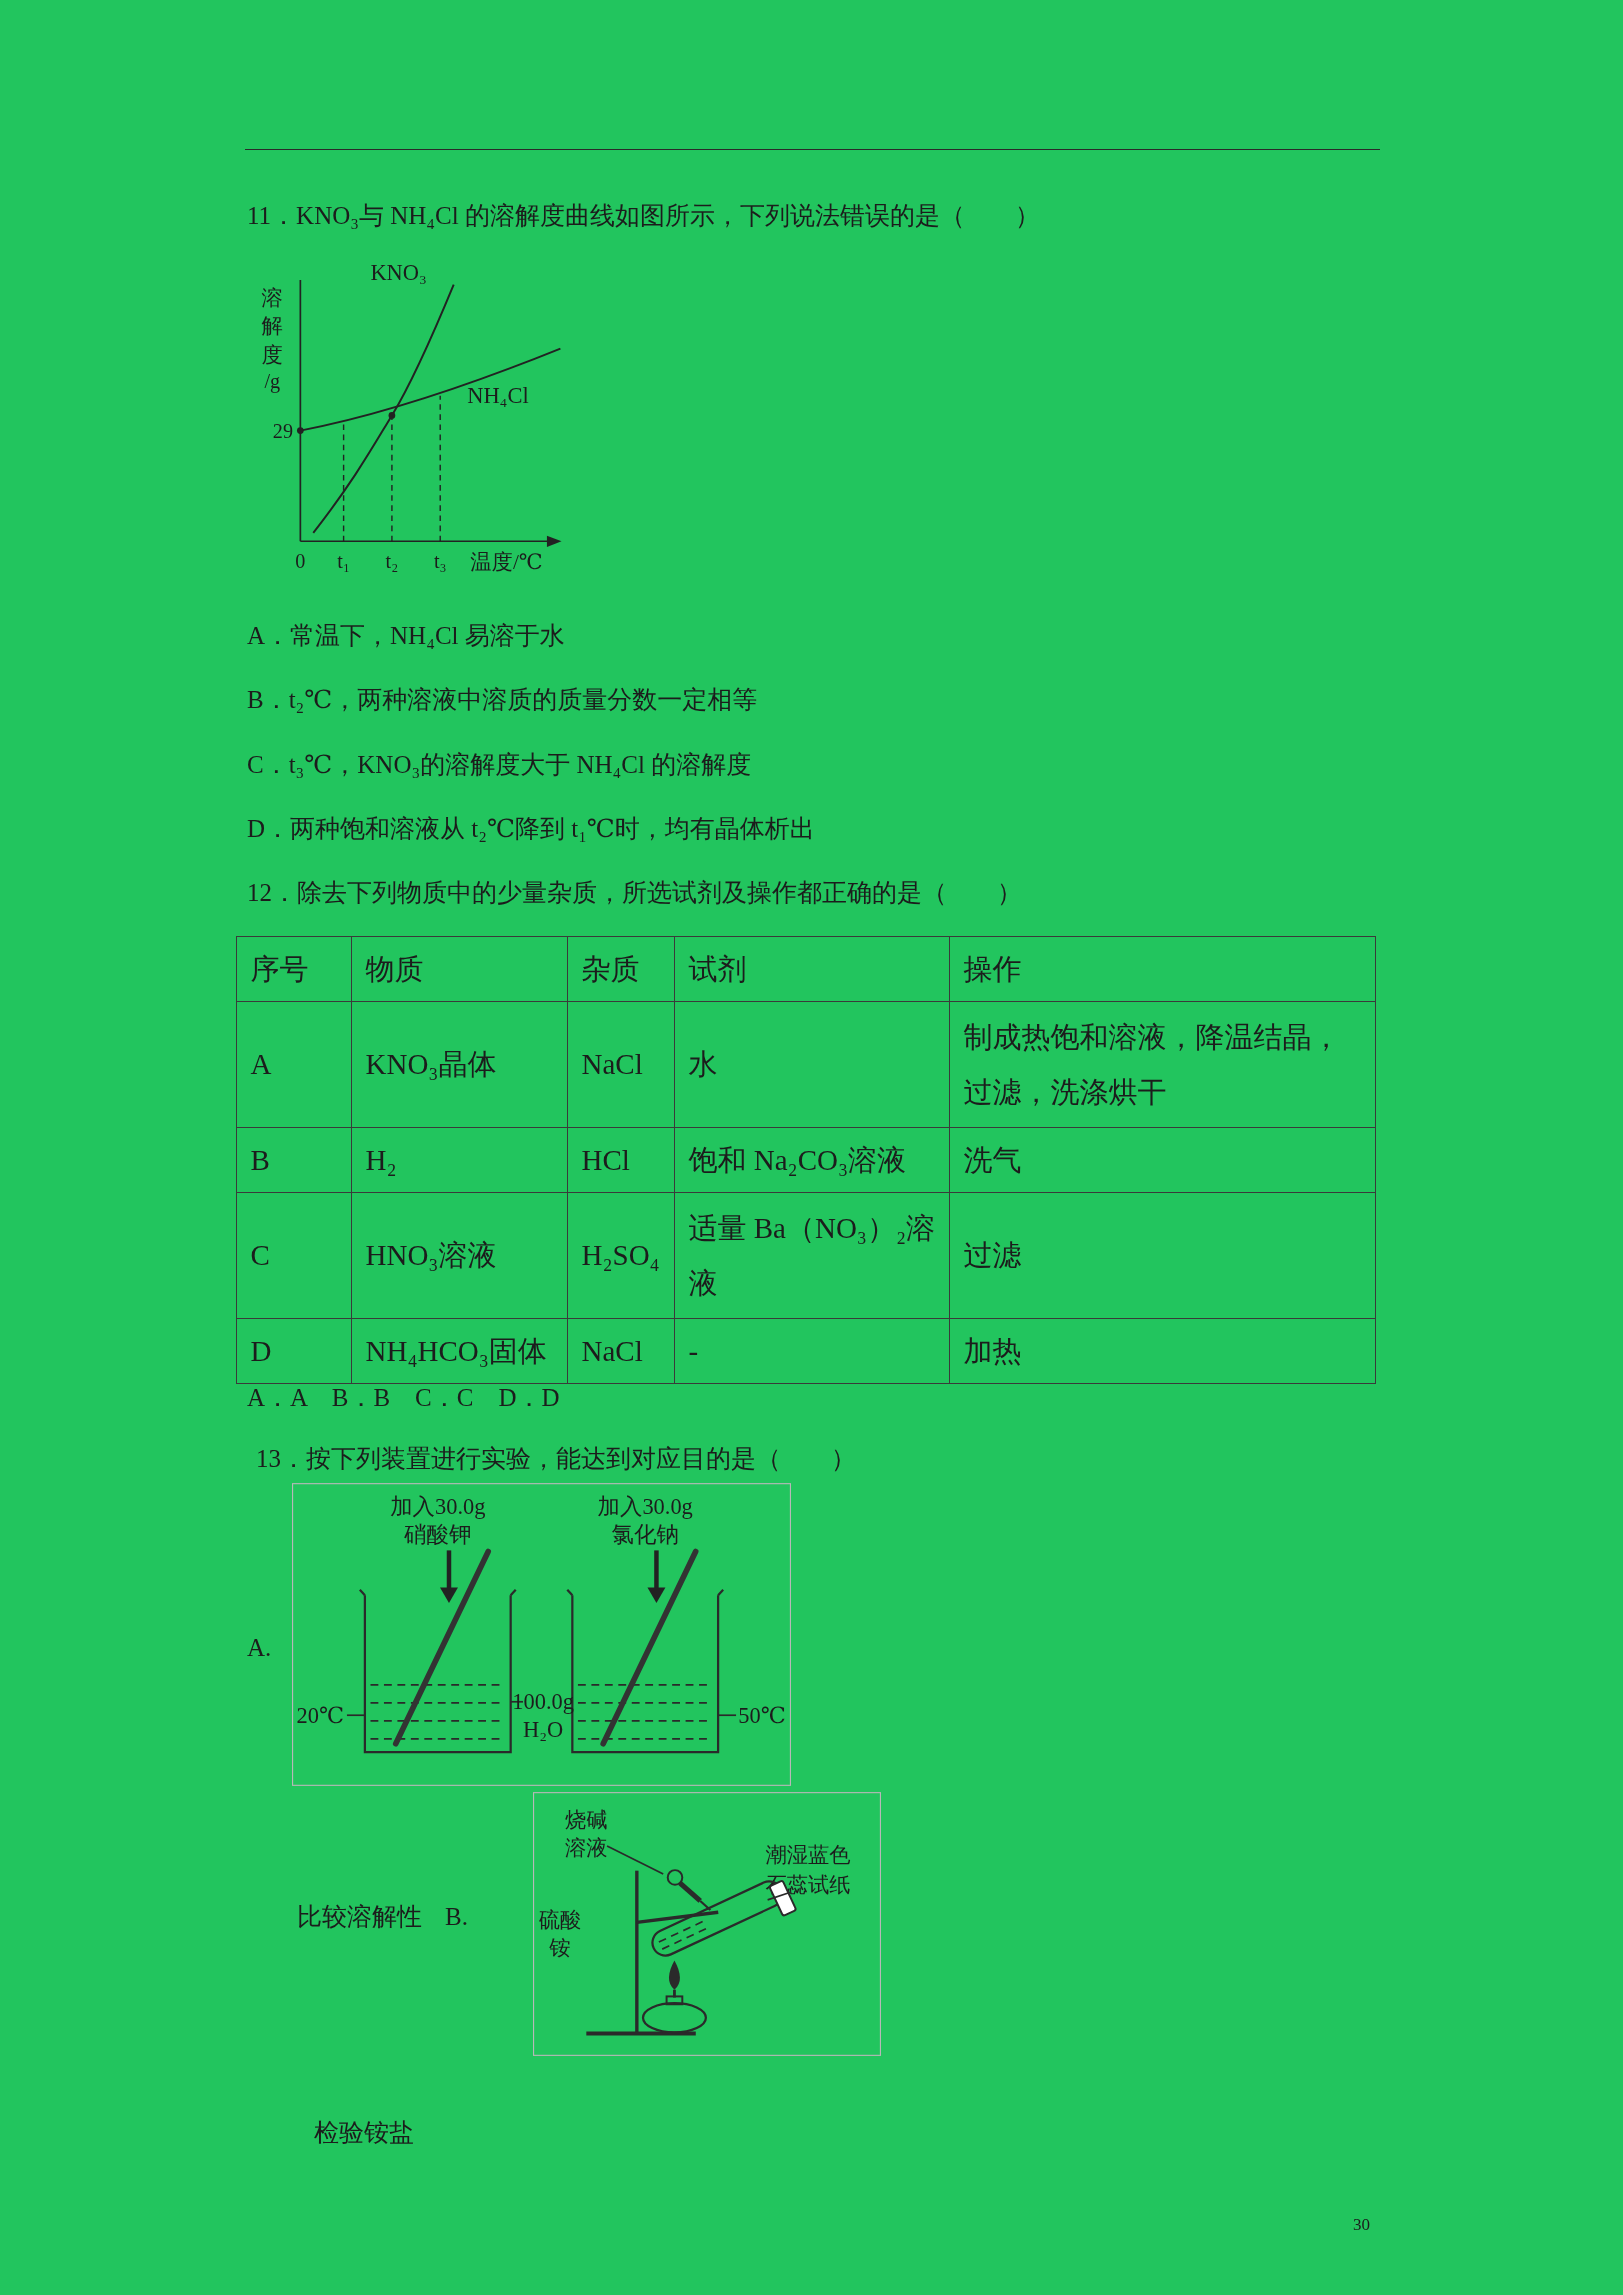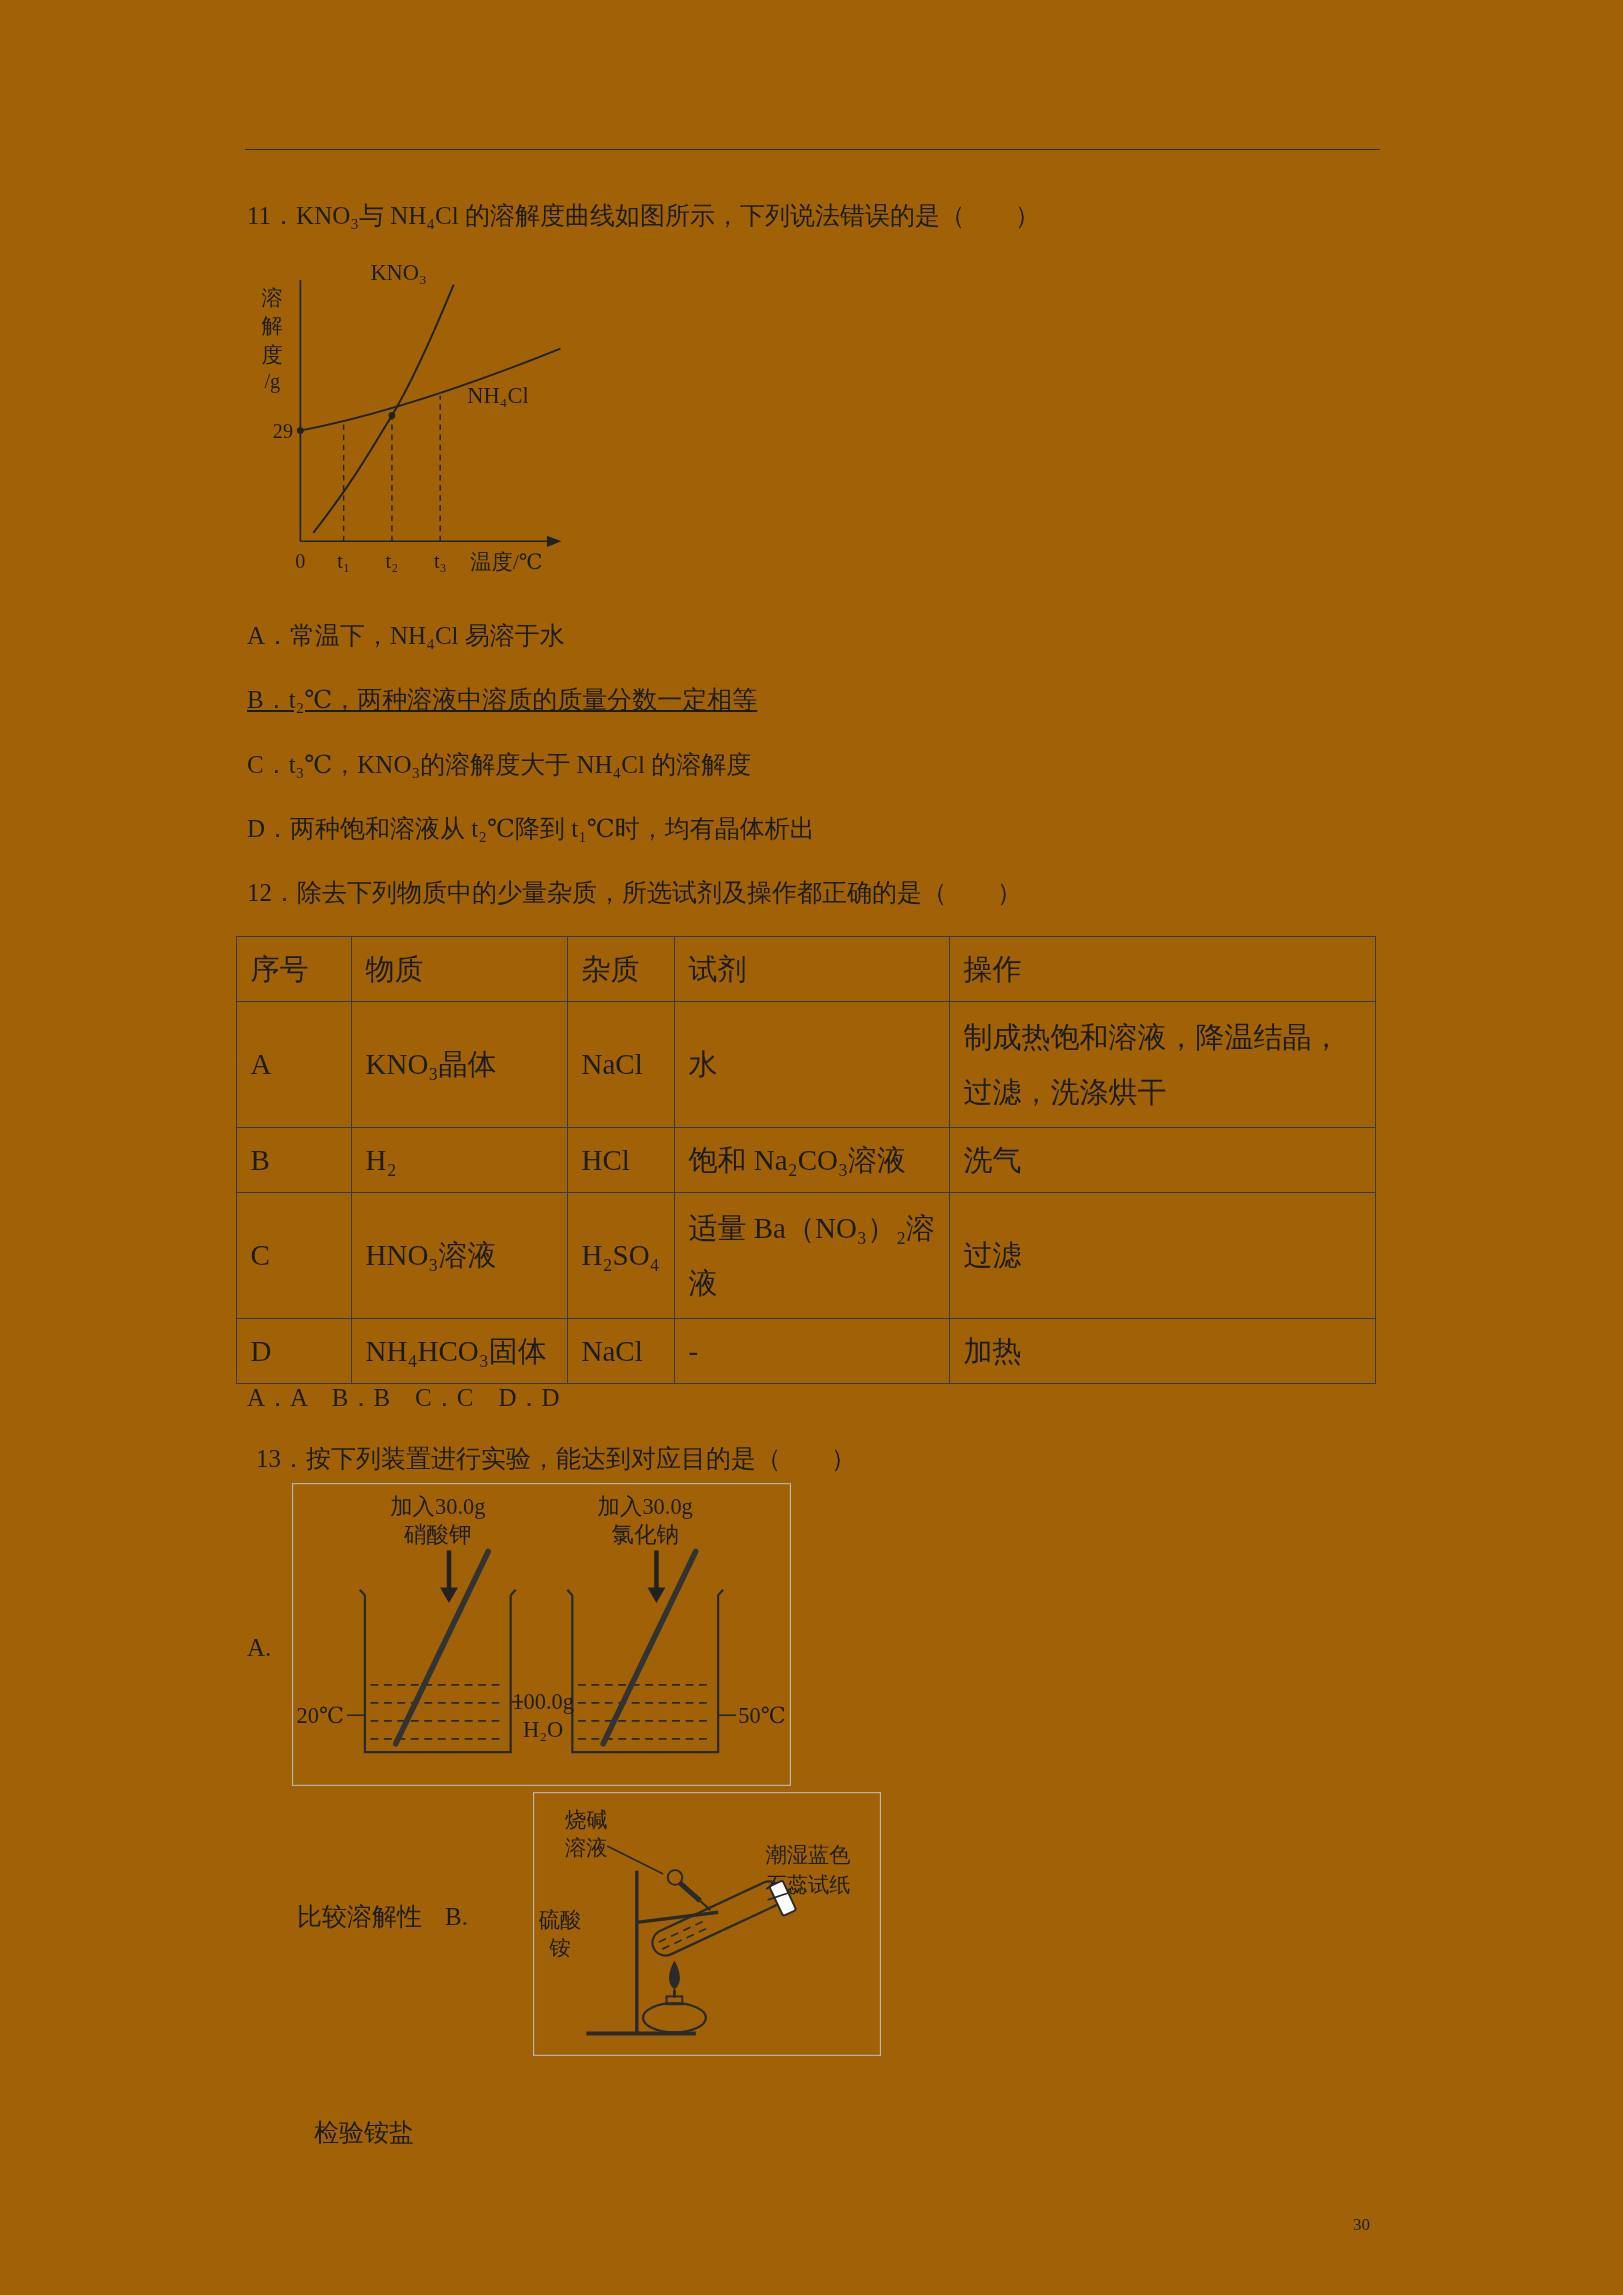--- a/index.html
+++ b/index.html
@@ -1,20 +1,20 @@
 <!DOCTYPE html>
 <html style="font-size:9px"><head>
 <meta charset="utf-8">
 <style>
   * { margin:0; padding:0; box-sizing:border-box; }
   html,body { background:#ffffff; }
   .page {
     position:relative;
     width:1623px; height:2295px;
-    background:#a16207;
+    background:#22c55e;
     color:#1c1c1c;
     font-family:"Liberation Serif","DejaVu Serif",serif;
     overflow:hidden;
   }
   .abs { position:absolute; }
   .txt { font-size:25px; line-height:1.5; white-space:nowrap; }
   .top-rule { left:245px; top:149px; width:1135px; border-top:1.7px solid #2a2a2a; height:0; }
 
   
   .chart-svg { left:247px; top:252px; }
@@ -79,21 +79,21 @@
     <text x="392" y="268" font-size="40" text-anchor="start">NH₄Cl</text>
 
     <text x="95" y="562" font-size="36" text-anchor="middle">0</text>
     <text x="172" y="562" font-size="36" text-anchor="middle">t₁</text>
     <text x="258" y="562" font-size="36" text-anchor="middle">t₂</text>
     <text x="344" y="562" font-size="36" text-anchor="middle">t₃</text>
     <text x="462" y="564" font-size="38" text-anchor="middle">温度/℃</text>
   </svg>
 
   <div class="abs txt" style="left:247px; top:617px;">A．常温下，NH₄Cl 易溶于水</div>
-  <div class="abs txt" style="left:247px; top:681px;text-decoration:underline;">B．t₂℃，两种溶液中溶质的质量分数一定相等</div>
+  <div class="abs txt" style="left:247px; top:681px;">B．t₂℃，两种溶液中溶质的质量分数一定相等</div>
   <div class="abs txt" style="left:247px; top:746px;">C．t₃℃，KNO₃的溶解度大于 NH₄Cl 的溶解度</div>
   <div class="abs txt" style="left:247px; top:810px;">D．两种饱和溶液从 t₂℃降到 t₁℃时，均有晶体析出</div>
 
   <div class="abs txt" style="left:247px; top:874px;">12．除去下列物质中的少量杂质，所选试剂及操作都正确的是（　　）</div>
 
   <table class="abs q12-table">
     <colgroup>
       <col style="width:115px">
         <col style="width:216px">
         <col style="width:107px">

